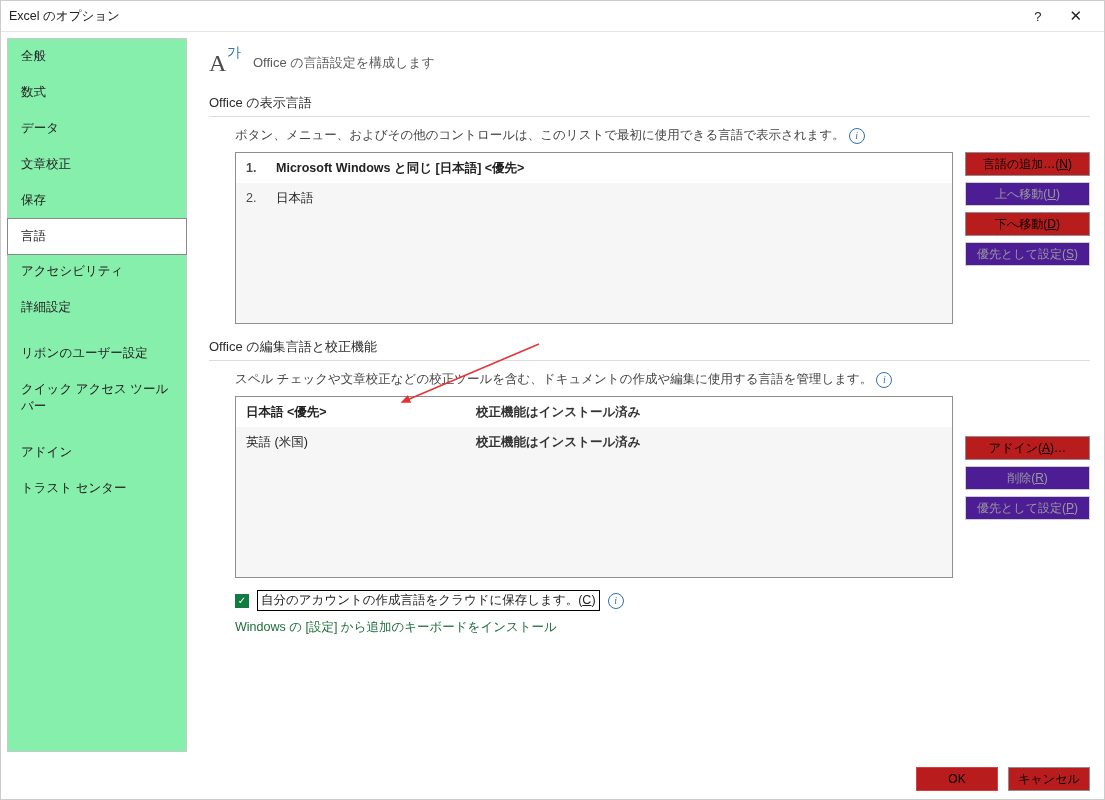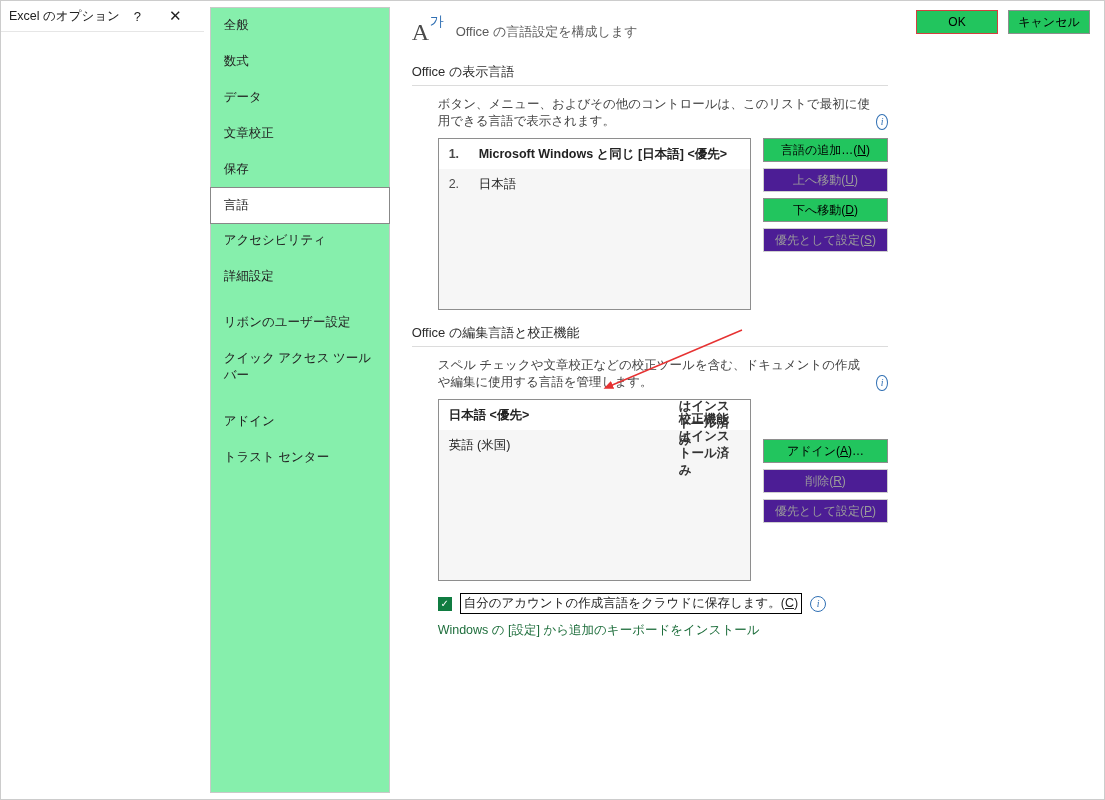--- a/index.html
+++ b/index.html
@@ -1,16 +1,16 @@
 <!DOCTYPE html>
 <html><head>
 <meta charset="utf-8">
 <style>
 html,body{margin:0;padding:0;font-family:"Yu Gothic UI","Meiryo",sans-serif;font-size:12.5px;color:#222;background:#fff}
-.window{width:1105px;height:800px;box-sizing:border-box;display:flex;flex-direction:row;border:1px solid #ccc}
+.window{width:1105px;height:800px;box-sizing:border-box;display:flex;flex-direction:column;border:1px solid #ccc}
 .titlebar{display:flex;align-items:center;height:30px;padding:0 8px;border-bottom:1px solid #e6e6e6}
 .titlebar .title{flex:1}
 .titlebar .help{padding:0 14px;cursor:pointer;font-size:13px}
 .titlebar .close{padding:0 14px;cursor:pointer;font-size:15px}
 .body{flex:1;display:flex;overflow:hidden}
 .sidebar{width:180px;border:1px solid #c9c9c9;margin:6px;box-sizing:border-box;display:flex;flex-direction:column;background:#86efac}
 .nav-item{padding:9px 13px;cursor:pointer;border-bottom:1px solid transparent}
 .nav-item.selected{background:#fff;border:1px solid #888;border-left:1px solid #888;margin:-1px}
 .nav-item.group-gap{margin-top:10px}
 .main{flex:1;padding:16px 14px 4px 16px;overflow:auto}
@@ -25,21 +25,21 @@
 .info-icon{display:inline-block;width:14px;height:14px;border:1px solid #2f6fb3;color:#2f6fb3;border-radius:50%;font-size:10px;line-height:14px;text-align:center;font-style:italic;font-family:Georgia,serif}
 .lang-area{display:flex;align-items:flex-start;gap:12px;margin-left:26px}
 .listbox{flex:1;border:1px solid #8e8e8e;height:170px;background:#f6f6f6;overflow:auto}
 .listbox.short{height:180px}
 .list-row{display:flex;align-items:center;height:30px;padding:0 10px;font-size:12.5px;background:#f6f6f6;cursor:pointer}
 .list-row.selected{background:#fff;border:1px solid #8a8a8a;margin:-1px;font-weight:bold}
 .list-row .num{width:30px;color:#4a4a4a}
 .list-row .lang{flex:0 0 230px}
 .list-row .status{flex:1;font-weight:bold;color:#333}
 .btn-col{display:flex;flex-direction:column;gap:6px;width:125px}
-.btn{border:1px solid #8e8e8e;background:#22c55e;height:24px;font-size:12px;cursor:pointer;padding:0 6px}
+.btn{border:1px solid #8e8e8e;background:#b91c1c;height:24px;font-size:12px;cursor:pointer;padding:0 6px}
 .btn:disabled{color:#9b9b9b;border-color:#cfcfcf;cursor:default;background:#4c1d95}
 .section2{margin-top:14px}
 .cloud-row{display:flex;align-items:center;margin:12px 0 8px 26px;gap:8px}
 .chk{width:14px;height:14px;background:#107c41;display:inline-flex;align-items:center;justify-content:center;color:#fff;font-size:10px}
 .cloud-label{border:1px solid #000;padding:1px 3px;font-size:12.5px}
 .link-row{margin-left:26px;margin-top:8px}
 .link{color:#1e6e3c;font-size:12.5px;cursor:pointer}
 .footer{display:flex;justify-content:flex-end;align-items:flex-start;gap:10px;padding:8px 14px;border-top:1px solid #fff}
 .footer .btn{width:82px;height:24px}
 .footer .ok{border:1px solid #d34040}

